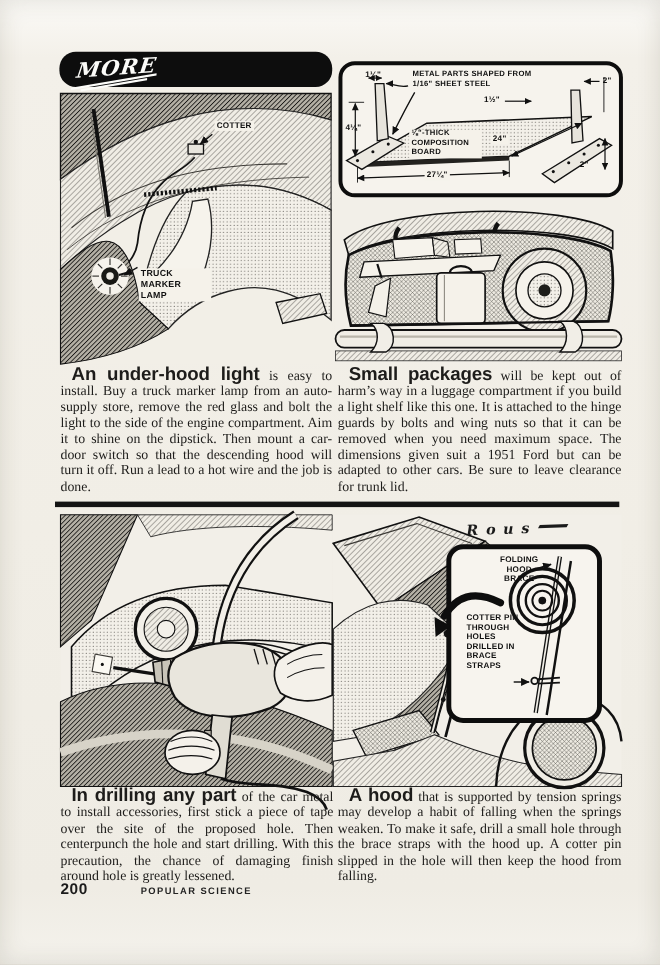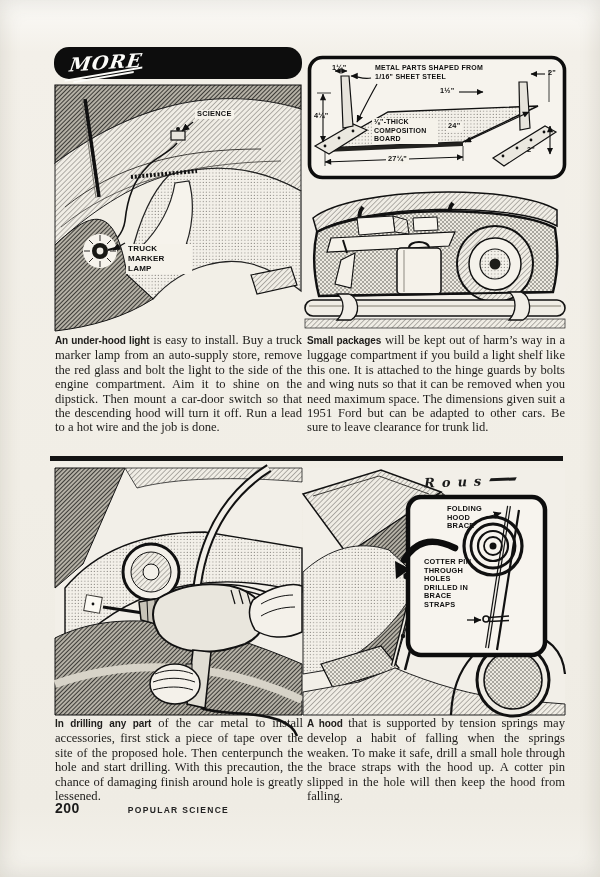--- a/index.html
+++ b/index.html
@@ -21,21 +21,21 @@
     letter-spacing:1px;transform:skewX(-12deg) rotate(-4deg);padding:0 3px 3px 0;
   }
   .more::after{content:"";position:absolute;left:-3px;right:2px;bottom:1px;height:2px;background:#fcfcf9;transform:rotate(-6deg);}
   .more::before{content:"";position:absolute;left:6px;right:10px;bottom:-2px;height:1.6px;background:#fcfcf9;transform:rotate(-6deg);}
   .banner-title{margin-left:11px;font:italic 700 13px "Liberation Sans",sans-serif;letter-spacing:.2px;white-space:nowrap;padding-bottom:2px;}
   
   .article{
     position:absolute;margin:0;text-align:justify;
     font-size:12.6px;line-height:14.4px;color:#1d1c1a;
   }
-  .article b{font-family:"Liberation Sans",sans-serif;font-size:10px;letter-spacing:-.1px;}
+  .article b{font-family:"Liberation Sans",sans-serif;font-size:17px;letter-spacing:-.1px;margin-left:10px;}
   
   .lbl{
     position:absolute;font-family:"Liberation Sans",sans-serif;font-weight:700;
     font-size:7.4px;line-height:8.6px;letter-spacing:.25px;color:#101010;
   }
   .chip{background:#f5f2ea;padding:0 2px;}
   .sig{
     position:absolute;font:italic 700 13px "DejaVu Serif",serif;color:#1a1a1a;
     letter-spacing:7px;transform:rotate(-2deg);
   }
@@ -261,35 +261,35 @@
       </g>
       <path d="M152 80 C128 68 112 74 101 92" fill="none" stroke="#0d0d0d" stroke-width="6.5" stroke-linecap="round"></path>
       <polygon points="93,111 107,101 92,93" fill="#0d0d0d"></polygon>
     </g>
   </svg>
 
   <header class="banner">
     <span class="more">MORE</span>
   </header>
 
-  <div class="lbl chip" style="left:195px;top:110px;">SCIENCE</div>
+  <div class="lbl chip" style="left:195px;top:110px;">COTTER</div>
   <div class="lbl chip" style="left:126px;top:244px;width:62px;font-size:8px;line-height:10px;">TRUCK MARKER LAMP</div>
 
   <div class="lbl" style="left:332px;top:64px;">1¼"</div>
   <div class="lbl" style="left:375px;top:64px;width:122px;font-size:7px;">METAL PARTS SHAPED FROM 1/16" SHEET STEEL</div>
   <div class="lbl" style="left:314px;top:112px;">4¼"</div>
   <div class="lbl" style="left:440px;top:87px;">1½"</div>
   <div class="lbl" style="left:548px;top:69px;">2"</div>
   <div class="lbl chip" style="left:372px;top:118px;width:62px;font-size:7px;">⅛"-THICK COMPOSITION BOARD</div>
   <div class="lbl chip" style="left:446px;top:122px;">24"</div>
   <div class="lbl chip" style="left:386px;top:155px;">27¼"</div>
   <div class="lbl" style="left:527px;top:146px;">2"</div>
 
   <div class="sig" style="left:424px;top:474px;">Rous</div>
-  <div class="lbl" style="left:447px;top:505px;width:50px;">FOLDING HOOD BRACE</div>
+  <div class="lbl" style="left:447px;top:505px;width:50px;text-align:center;">FOLDING HOOD BRACE</div>
   <div class="lbl" style="left:424px;top:558px;width:52px;">COTTER PIN THROUGH HOLES DRILLED IN BRACE STRAPS</div>
 
   <p class="article" style="left:55px;top:333px;width:247px;"><b>An under-hood light</b><span> is easy to install. Buy a truck marker lamp from an auto-supply store, remove the red glass and bolt the light to the side of the engine compartment. Aim it to shine on the dipstick. Then mount a car-door switch so that the descending hood will turn it off. Run a lead to a hot wire and the job is done.</span></p>
 
   <p class="article" style="left:307px;top:333px;width:258px;"><b>Small packages</b><span> will be kept out of harm’s way in a luggage compartment if you build a light shelf like this one. It is attached to the hinge guards by bolts and wing nuts so that it can be removed when you need maximum space. The dimensions given suit a 1951 Ford but can be adapted to other cars. Be sure to leave clearance for trunk lid.</span></p>
 
   <div class="divider" style="left:50px;top:456px;width:513px;height:4.5px;"></div>
 
   <p class="article" style="left:307px;top:716px;width:258px;"><b>A hood</b><span> that is supported by tension springs may develop a habit of falling when the springs weaken. To make it safe, drill a small hole through the brace straps with the hood up. A cotter pin slipped in the hole will then keep the hood from falling.</span></p>
 

